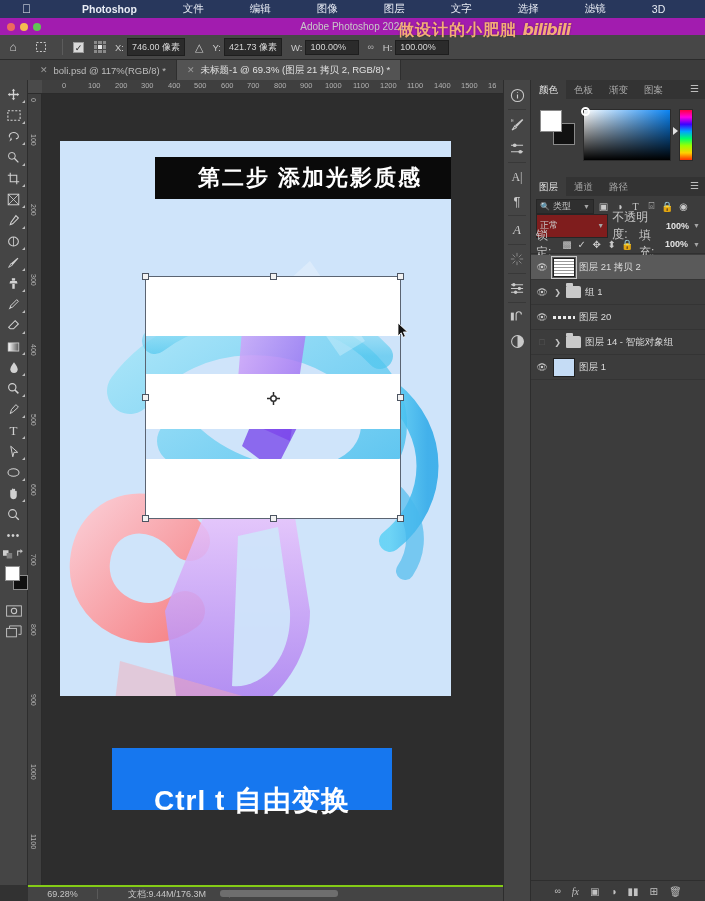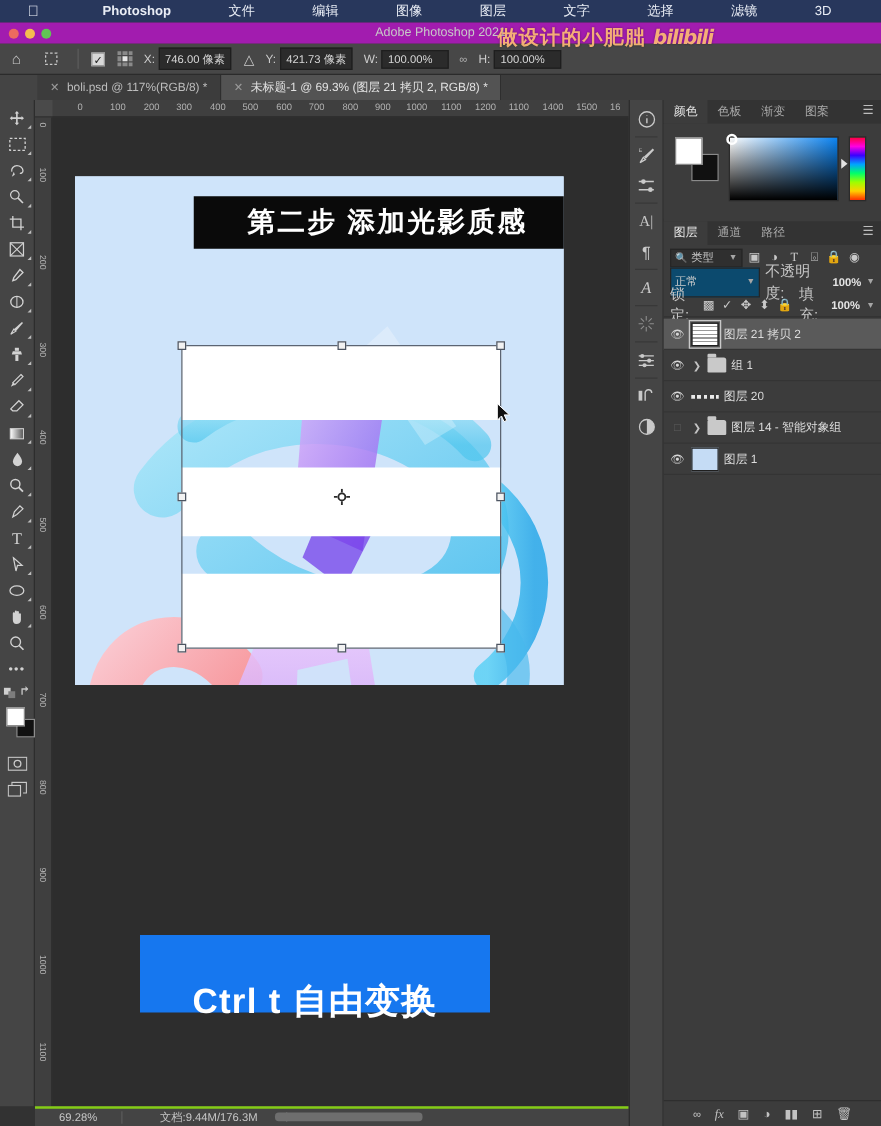--- a/index.html
+++ b/index.html
@@ -72,21 +72,21 @@
   .ruler-h .corner-box { position:absolute; left:0; top:0; width:14px; height:14px; background:#4a4a4a; }
   .ruler-h .tk { position:absolute; top:1px; font-size:7.5px; color:#b2b2b2; }
   .ruler-v { position:absolute; left:28px; top:94px; width:14px; height:791px;
     background:#3f3f3f; border-right:1px solid #2b2b2b; overflow:hidden; }
   .ruler-v .tk { position:absolute; left:2px; font-size:7px; color:#b2b2b2;
      writing-mode:vertical-rl; }
 
   
   .canvas-wrap { position:absolute; left:42px; top:94px; width:461px; height:791px;
     background:#2d2d2d; overflow:hidden; }
-  .artboard { position:absolute; left:18px; top:47px; width:391px; height:407px;
+  .artboard { position:absolute; left:18px; top:47px; width:391px; height:555px;
     background:#cfe4fa; overflow:hidden; }
   .banner { position:absolute; left:95px; top:16px; width:310px; height:42px;
     background:#0a0a0a; display:flex; align-items:center; justify-content:center; }
   .banner span { color:#fff; font-size:22px; font-weight:bold; letter-spacing:2px; }
   .stripe { position:absolute; background:#ffffff; }
   
   .tbox { position:absolute; left:85px; top:135px; width:256px; height:243px;
     border:1px solid #5b6472; }
   .hnd { position:absolute; width:7px; height:7px; background:#f2f2f2; border:1px solid #4d5562; }
   .refpt { position:absolute; left:50%; top:50%; width:13px; height:13px; margin:-6.5px 0 0 -6.5px; }
@@ -134,21 +134,21 @@
   .cp-huearrow { position:absolute; left:142px; top:28px; width:0; height:0;
      border-top:4px solid transparent; border-bottom:4px solid transparent; border-left:5px solid #e2e2e2; }
 
   .layerpanel { position:absolute; left:0; top:97px; width:174px; bottom:0; background:#3c3c3c; }
   .filterrow { display:flex; align-items:center; height:20px; padding:0 5px; gap:3px; }
   .filter-sel { display:flex; align-items:center; gap:3px; width:58px; height:15px;
      background:#2f2f2f; border:1px solid #262626; color:#c6c6c6; font-size:9px; padding:0 3px; }
   .filter-sel .cv { margin-left:auto; font-size:7px; color:#a6a6a6; }
   .f-ic { width:13px; text-align:center; color:#c9c9c9; font-size:10px; }
   .blendrow { display:flex; align-items:center; height:19px; padding:0 5px; gap:4px; }
-  .blend-sel { display:flex; align-items:center; width:74px; height:24px; background:#0c4a6e;
+  .blend-sel { display:flex; align-items:center; width:74px; height:24px; background:#7f1d1d;
      border:1px solid #262626; color:#ccc; font-size:9px; padding:9px 3px; }
   .blend-sel .cv { margin-left:auto; font-size:7px; color:#a6a6a6; }
   .lbl-sm { color:#c6c6c6; font-size:12px; }
   .val-sm { color:#e4e4e4; font-size:9px; font-weight:bold; }
   .lockrow { display:flex; align-items:center; height:19px; padding:0 5px; gap:5px;
      border-bottom:1px solid #303030; }
   .layerlist { position:absolute; left:0; top:78px; right:0; bottom:22px; }
   .lrow { display:flex; align-items:center; height:25px; border-bottom:1px solid #343434;
      padding:0 4px; gap:4px; }
   .lrow.sel { background:#5a5a5a; }

